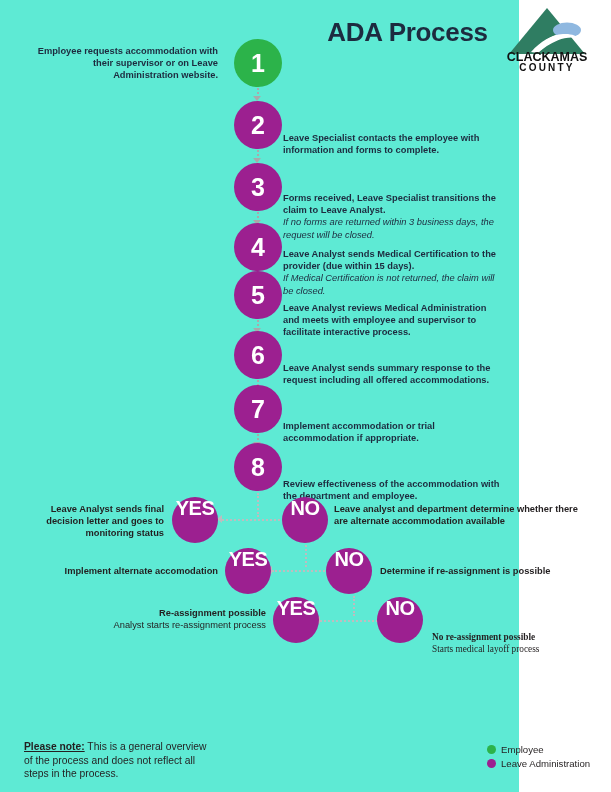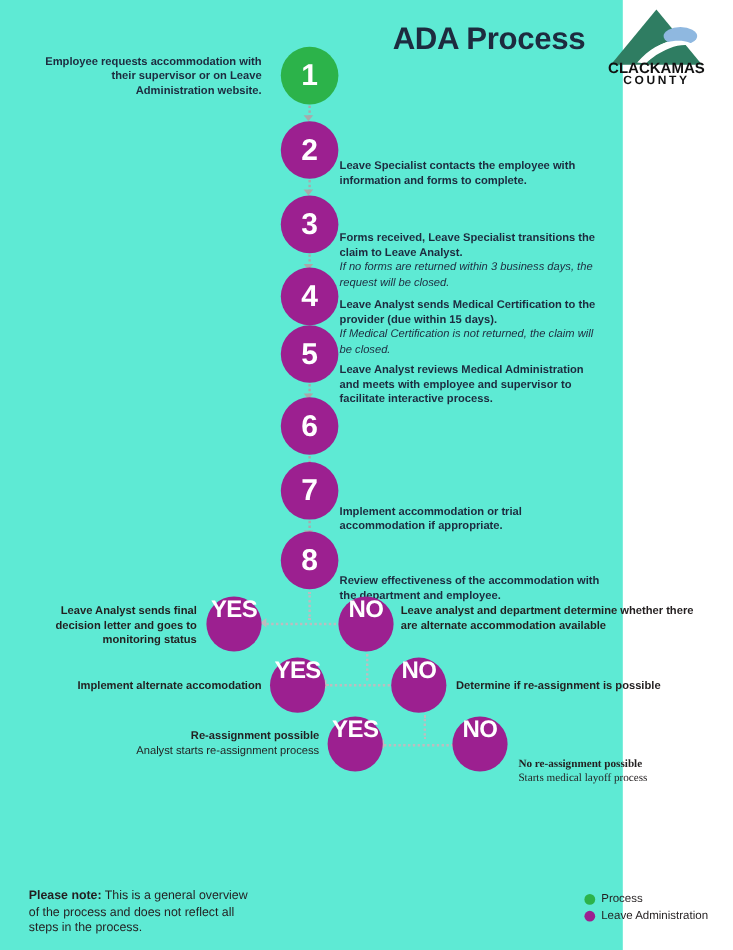--- a/index.html
+++ b/index.html
@@ -105,21 +105,21 @@
     border-bottom: 4px solid transparent;
   }
   .arr-left  { border-right: 5px solid #bdbdbf; }
   .arr-right { border-left: 5px solid #bdbdbf; }
 
   
   .note-block {
     position: absolute; left: 24px; top: 740px; width: 190px;
     font-size: 10.3px; line-height: 13.5px; color: #231f20;
   }
-  .note-block .nb { font-weight: bold; }
+  .note-block .nb { font-weight: bold; text-decoration: underline; }
 
   .legend { position: absolute; left: 487px; top: 742px; width: 120px; }
   .legend-row {
     display: flex; align-items: center; gap: 5px;
     font-size: 9.6px; color: #231f20; height: 14px;
   }
   .legend-dot { width: 9px; height: 9px; border-radius: 50%; flex: 0 0 auto; }
 </style>
 </head>
 <body>
@@ -184,20 +184,23 @@
     </div>
     <div class="step-text right" style="left:283px; top:274px; width:222px;">
       <div class="main">Leave Analyst reviews Medical Administration and meets with employee and supervisor to facilitate interactive process.</div>
     </div>
     <div class="connector" style="top:320px; height:10px;"></div>
     <div class="conn-arrow" style="top:328px;"></div>
 
     <div class="step-circle purple" style="left:234px; top:331px;">
       <span>6</span>
     </div>
+    <div class="step-text right" style="left:283px; top:334px; width:232px;">
+      <div class="main">Leave Analyst sends summary response to the request including all offered accommodations.</div>
+    </div>
     <div class="connector" style="top:380px; height:10px;"></div>
     <div class="conn-arrow" style="top:388px;"></div>
 
     <div class="step-circle purple" style="left:234px; top:385px;">
       <span>7</span>
     </div>
     <div class="step-text right" style="left:283px; top:392px; width:218px;">
       <div class="main">Implement accommodation or trial accommodation if appropriate.</div>
     </div>
     <div class="connector" style="top:434px; height:10px;"></div>
@@ -276,21 +279,21 @@
     </div>
   </div>
 
   <div class="note-block">
     <span class="nb">Please note:</span><span> This is a general overview of the process and does not reflect all steps in the process.</span>
   </div>
 
   <div class="legend">
     <div class="legend-row">
       <span class="legend-dot" style="background:#2cb34a;"></span>
-      <span>Process</span>
+      <span>Employee</span>
     </div>
     <div class="legend-row">
       <span class="legend-dot" style="background:#9c2090;"></span>
       <span>Leave Administration</span>
     </div>
   </div>
 
 </div>
 
 </body></html>

